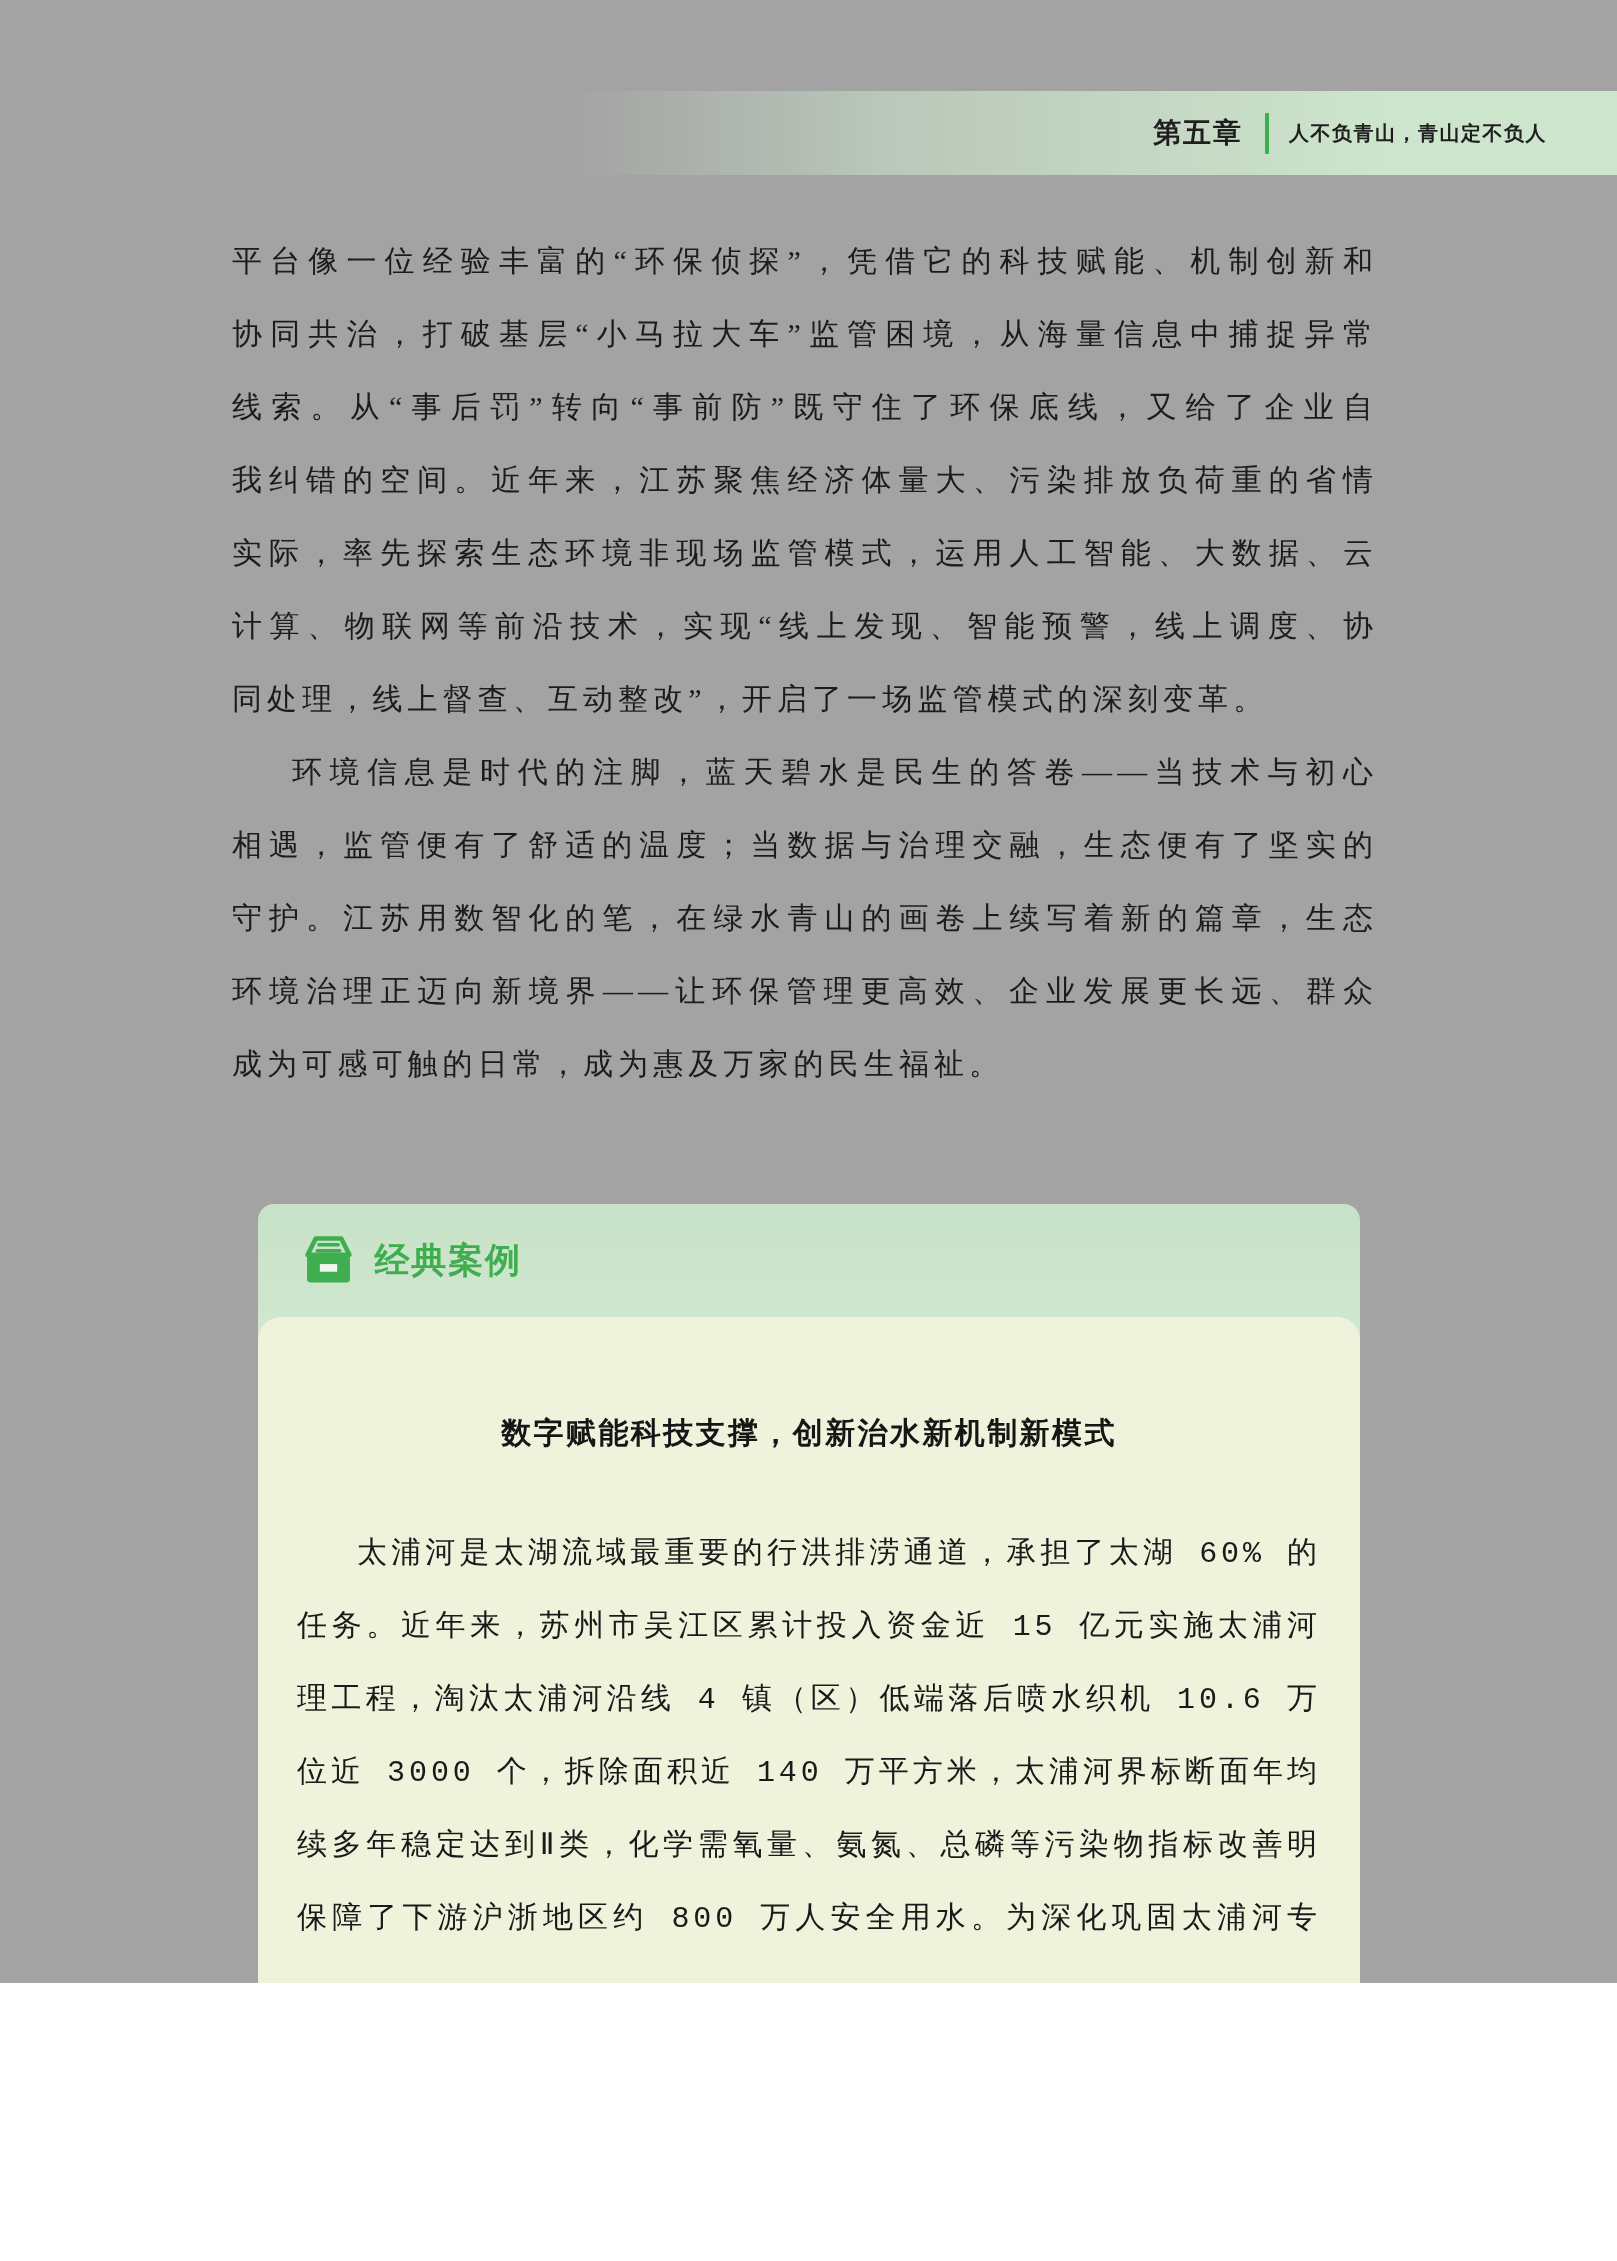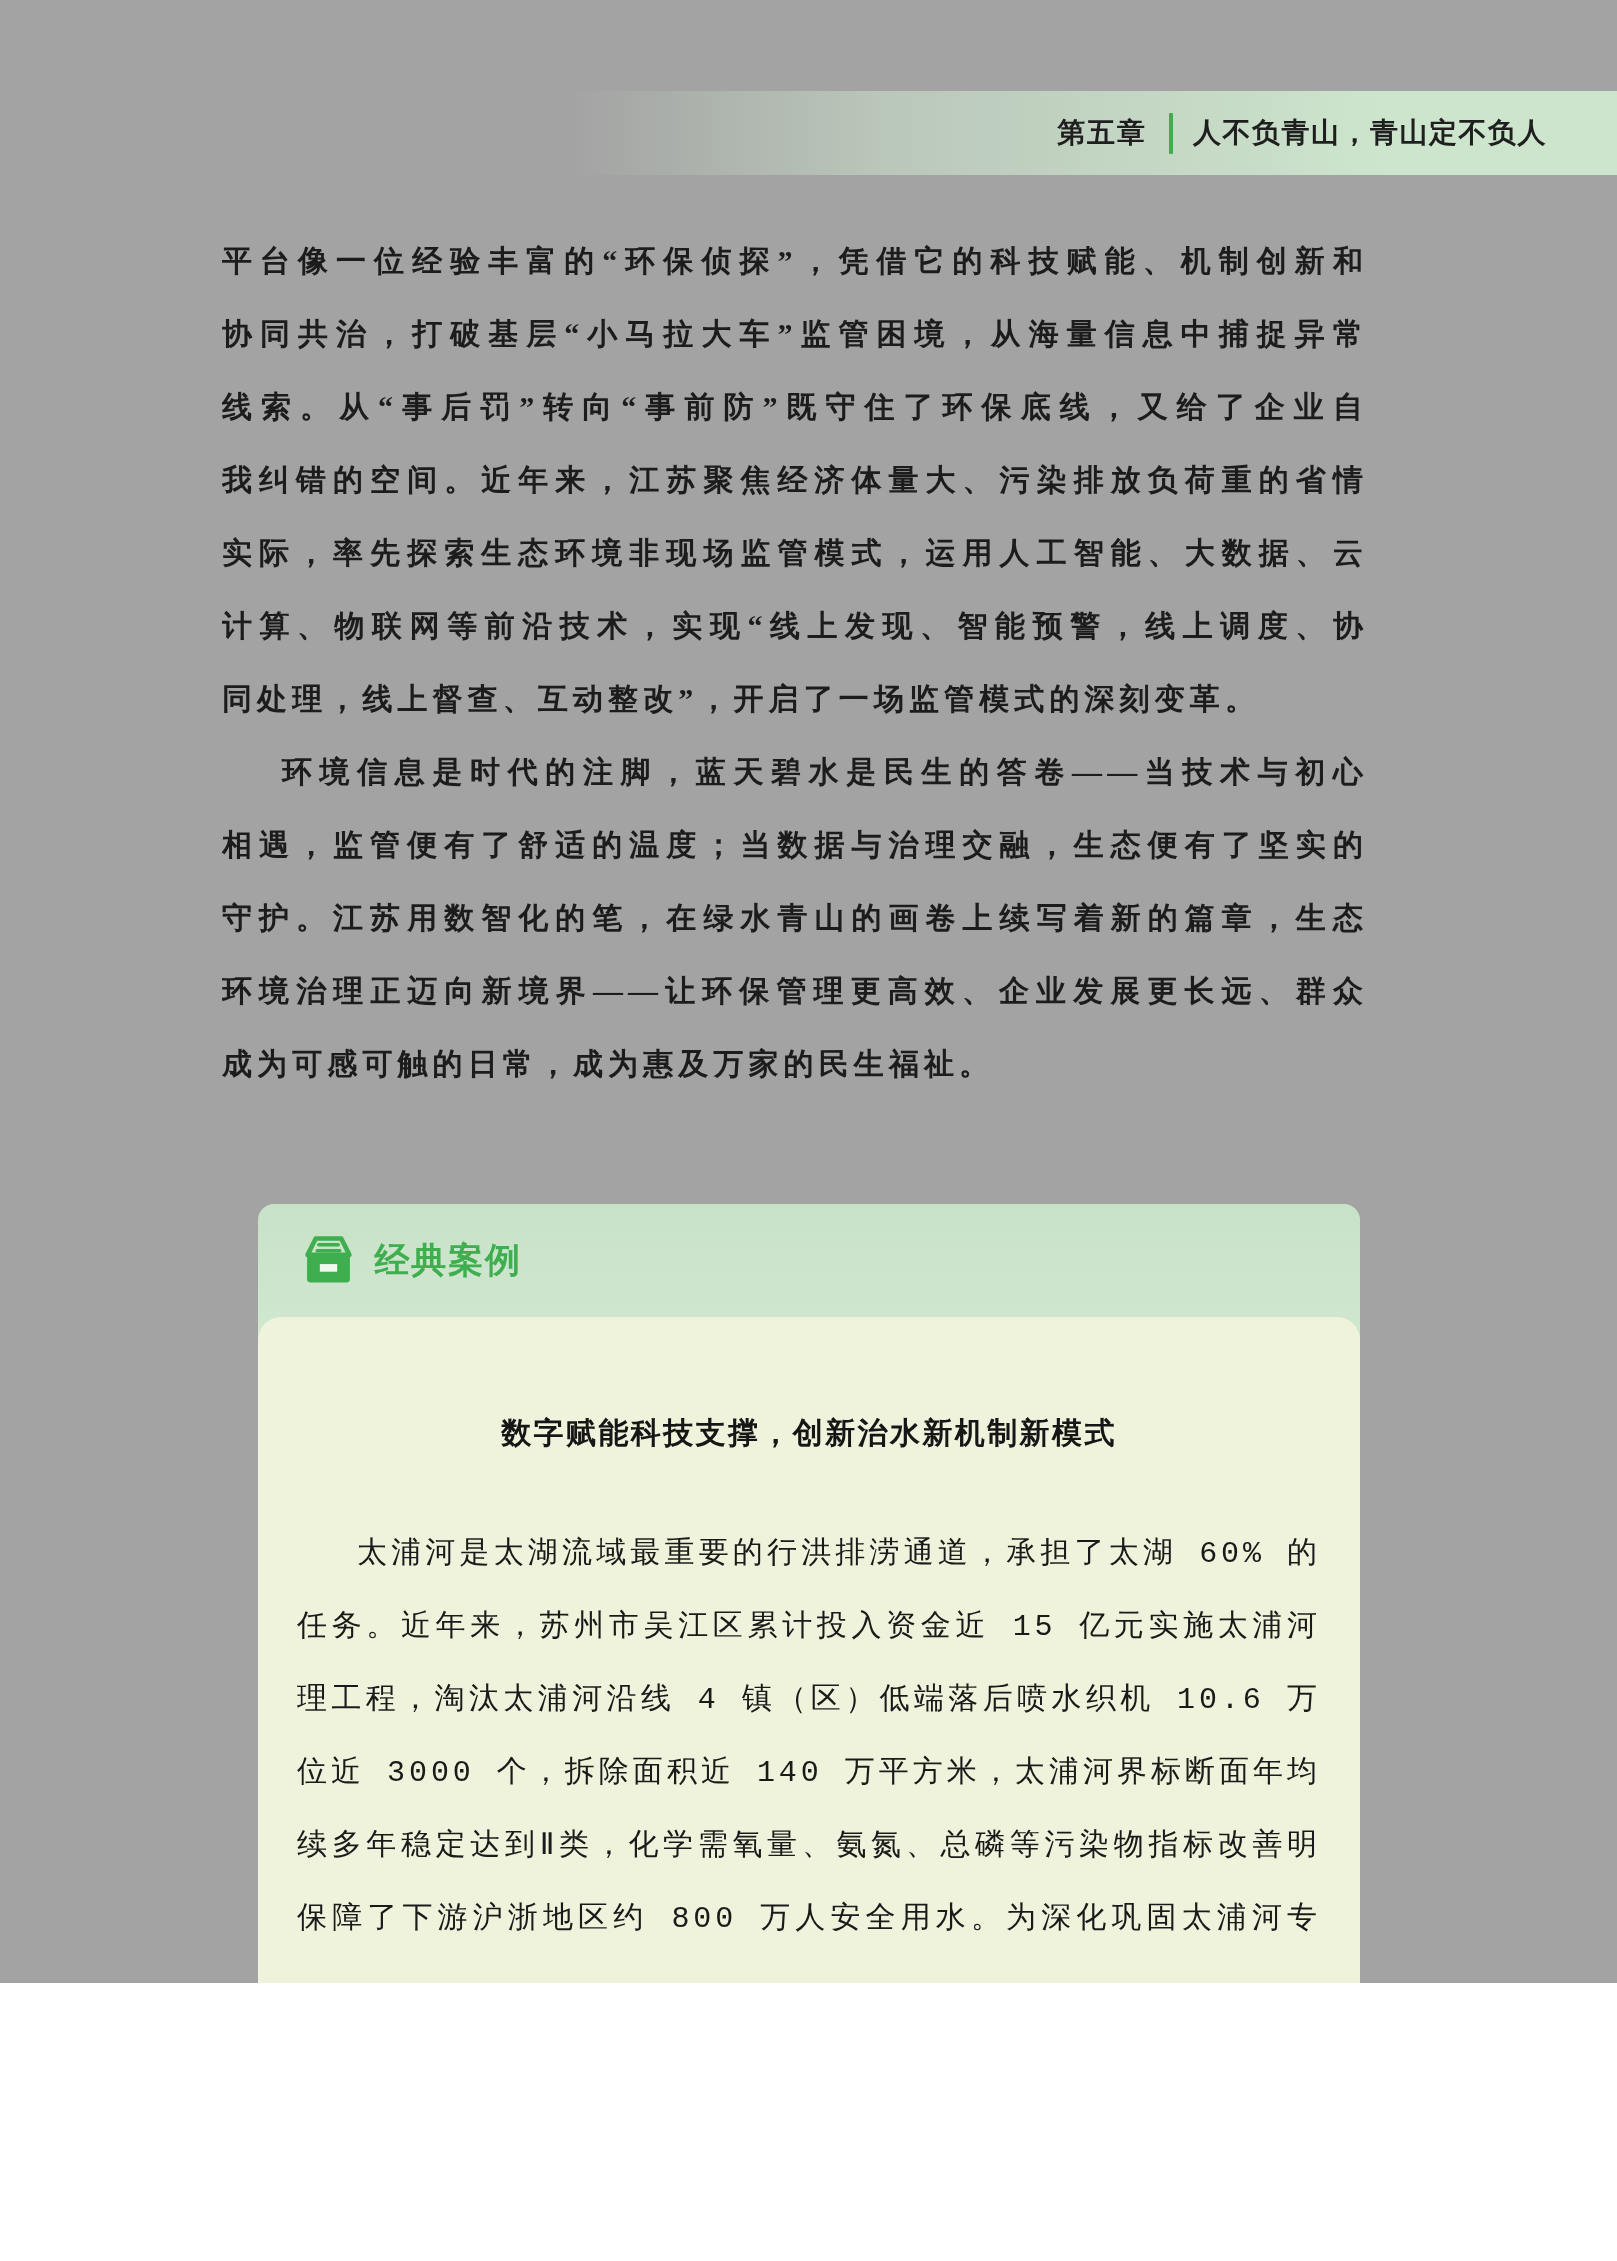--- a/index.html
+++ b/index.html
@@ -29,30 +29,29 @@
     font-family:"Liberation Sans","DejaVu Sans",sans-serif;
   }
   .chapter-label{
     font-size:28px;font-weight:bold;color:#1f1f1f;letter-spacing:1.9px;
   }
   .head-divider{
     width:3.4px;height:41px;background:var(--accent);
     margin:0 20.4px 0 22.4px;border-radius:1px;
   }
   .head-title{
-    font-size:28px;font-weight:bold;color:#1f1f1f;letter-spacing:1.5px;
+    font-size:20px;font-weight:bold;color:#1f1f1f;letter-spacing:1.5px;
   }
 
   
   .body-text{
-    position:absolute;left:222px;top:224px;width:1146px;
+    position:absolute;left:232px;top:224px;width:1146px;
     font-size:30px;line-height:73px;
     letter-spacing:0.17em;
     text-align:justify;
-    font-weight:bold;
   }
   .tline{height:73px;overflow:hidden;white-space:nowrap;}
   .tline.j{white-space:normal;text-align:justify;text-align-last:justify;}
   .tline.indent{text-indent:2em;}
 
   
   .callout{
     position:absolute;left:258px;top:1204px;
     width:1102px;height:799px;
     border-radius:16px;

